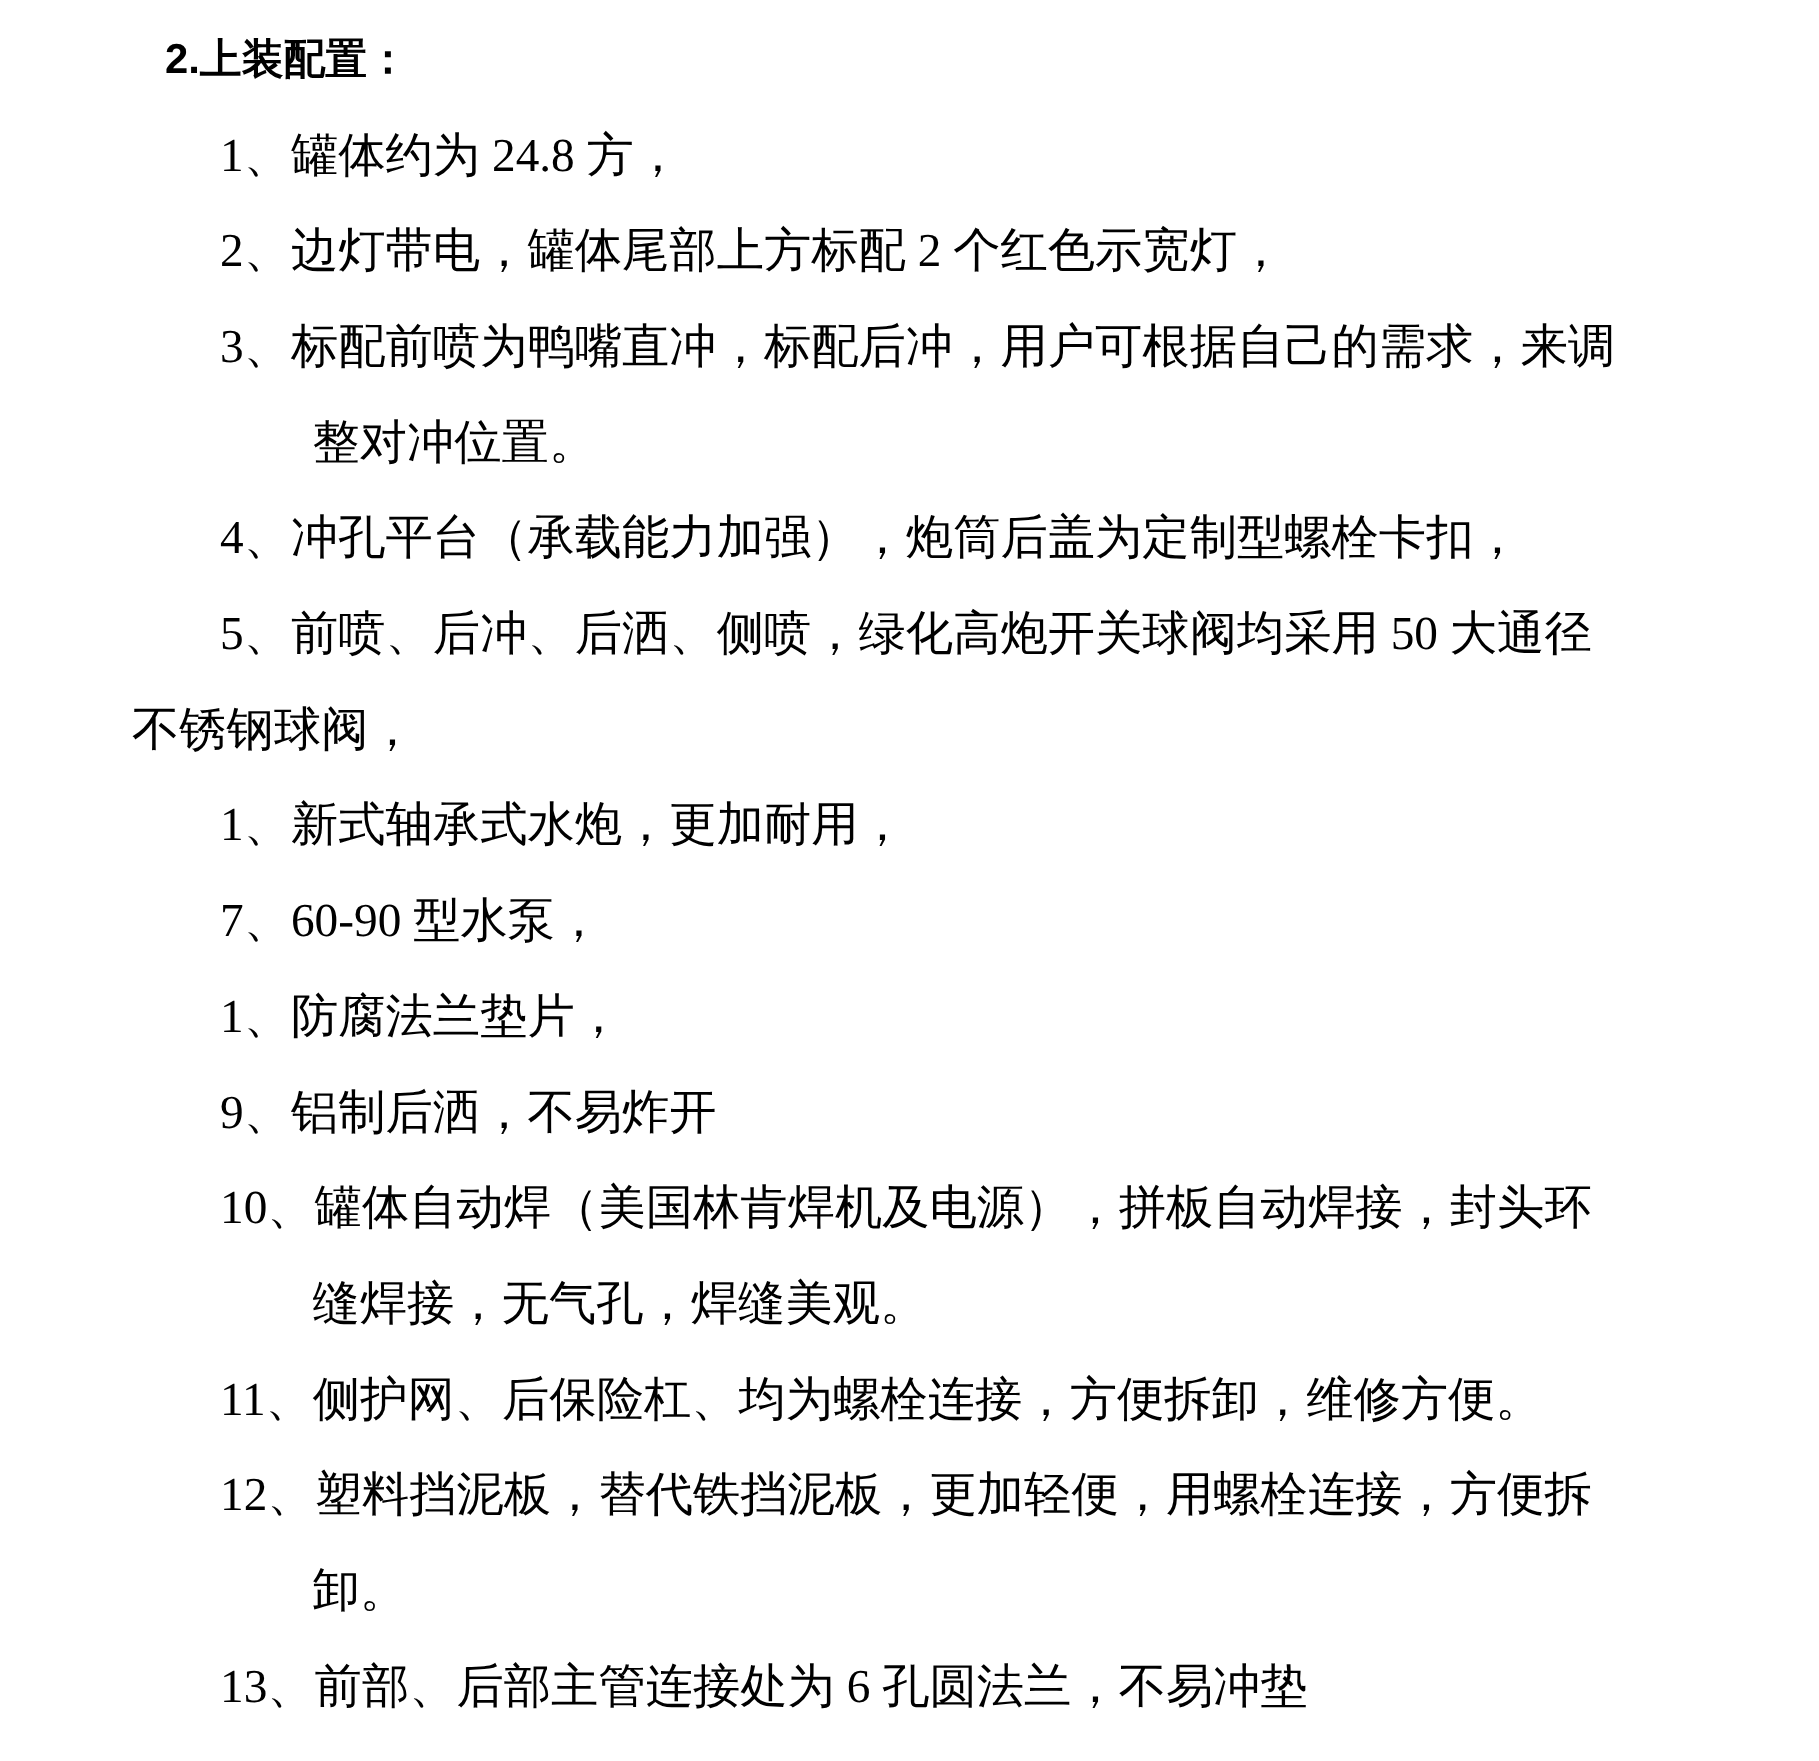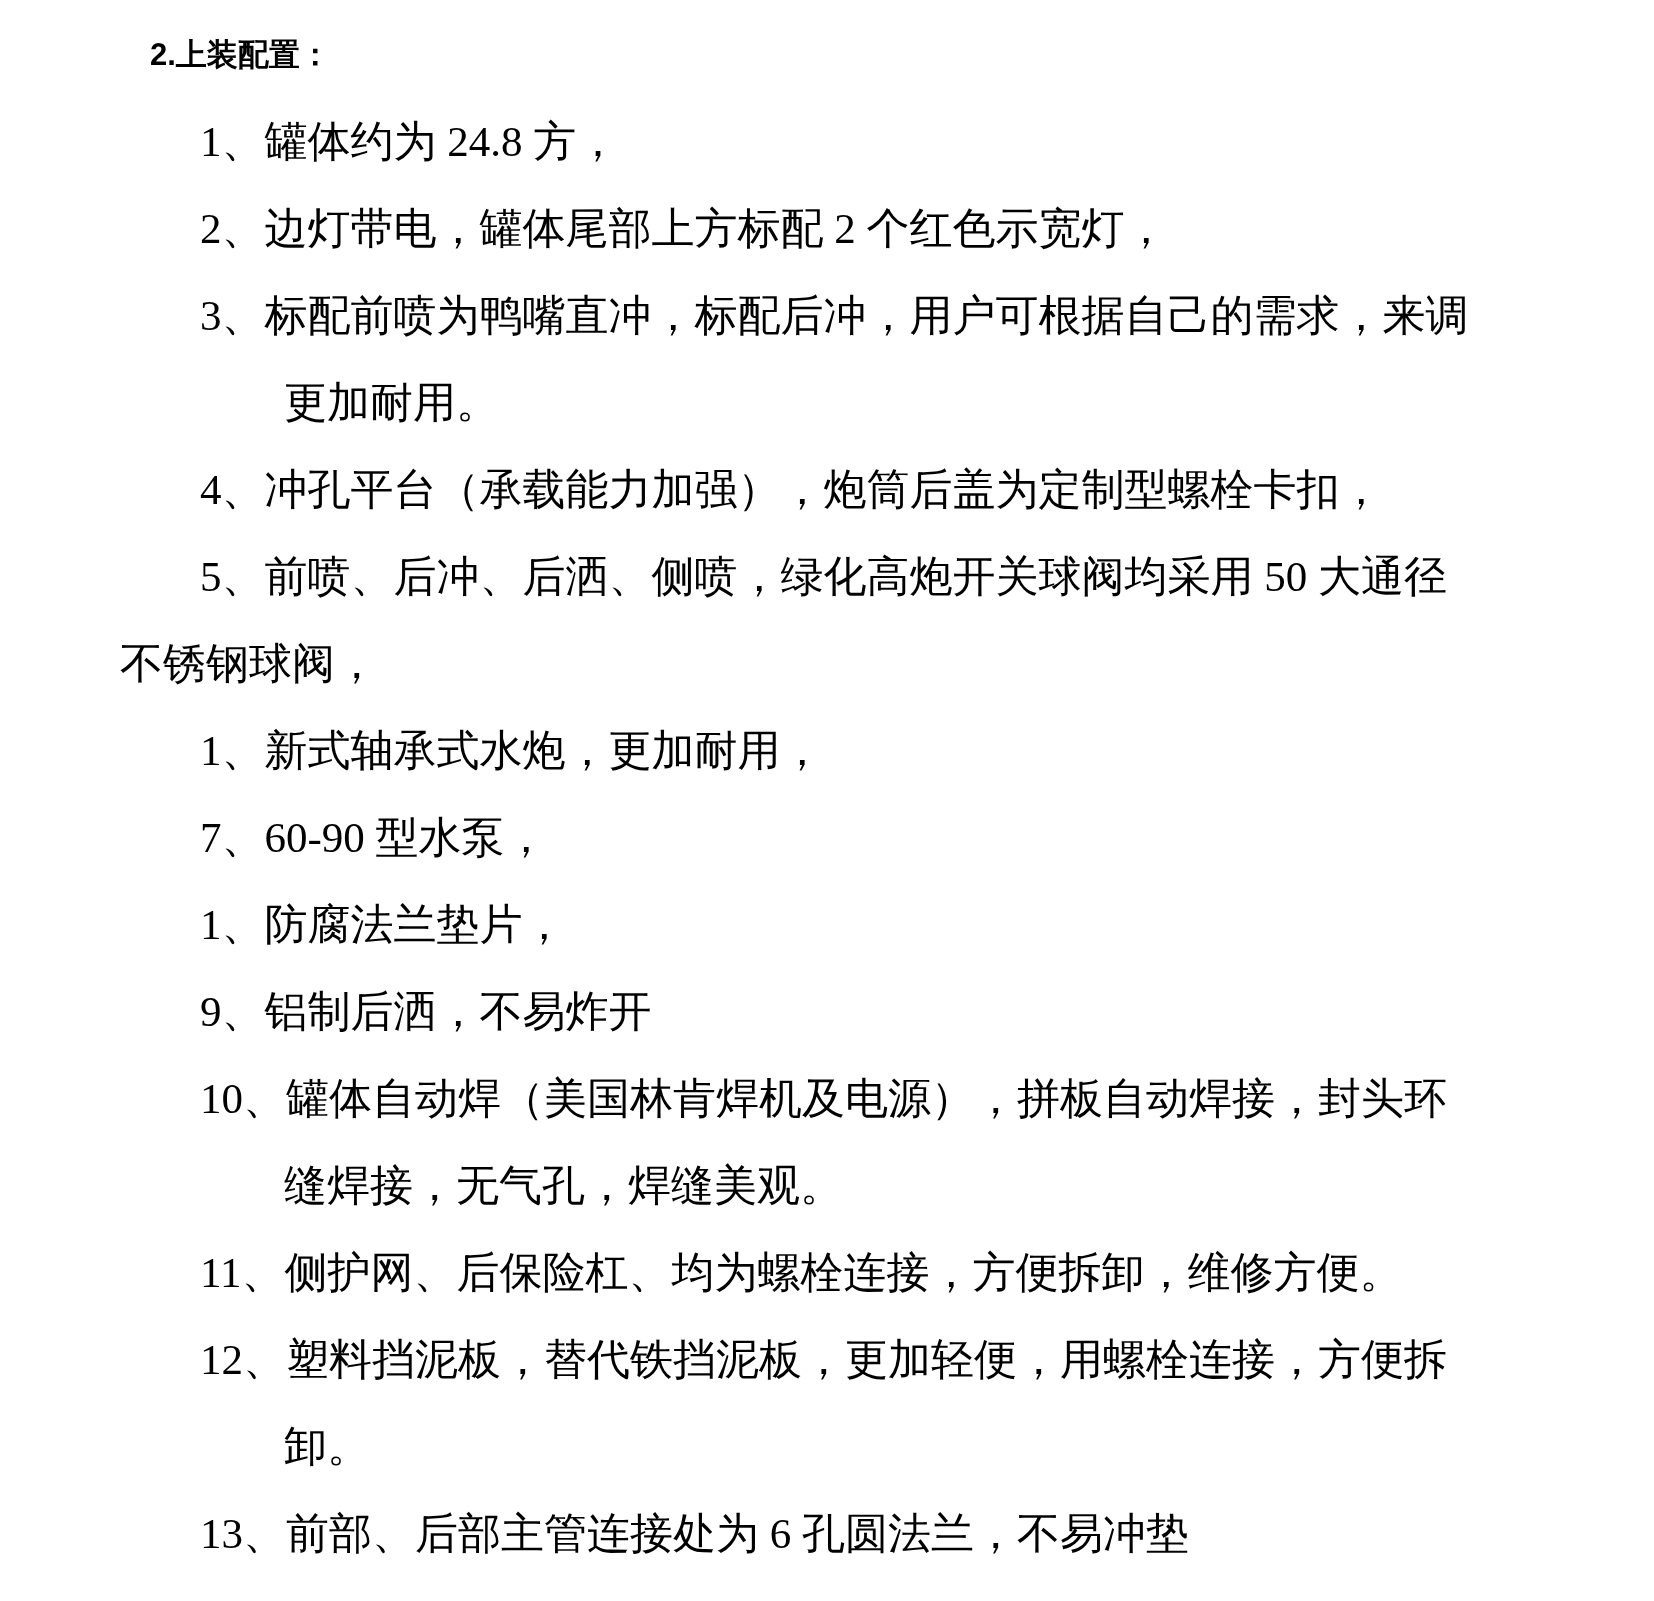--- a/index.html
+++ b/index.html
@@ -23,42 +23,42 @@
   }
   .line {
     line-height: 87px;
     font-size: 43px;
     white-space: pre;
     color: #000000;
   }
   .line.heading {
     font-family: "Liberation Sans", "DejaVu Sans", sans-serif;
     font-weight: 700;
-    font-size: 31px;
+    font-size: 38px;
     padding-left: 150px;
   }
   .line.num {
     padding-left: 200px;
   }
   .line.cont-deep {
     padding-left: 284px;
   }
   .line.cont-shallow {
     padding-left: 120px;
   }
 </style>
 </head>
 <body>
 
 <div class="doc">
   <div class="line heading">2.上装配置：</div>
   <div class="line num">1、罐体约为 24.8 方，</div>
   <div class="line num">2、边灯带电，罐体尾部上方标配 2 个红色示宽灯，</div>
   <div class="line num">3、标配前喷为鸭嘴直冲，标配后冲，用户可根据自己的需求，来调</div>
-  <div class="line cont-deep">更加耐用。</div>
+  <div class="line cont-deep">整对冲位置。</div>
   <div class="line num">4、冲孔平台（承载能力加强），炮筒后盖为定制型螺栓卡扣，</div>
   <div class="line num">5、前喷、后冲、后洒、侧喷，绿化高炮开关球阀均采用 50 大通径</div>
   <div class="line cont-shallow">不锈钢球阀，</div>
   <div class="line num">1、新式轴承式水炮，更加耐用，</div>
   <div class="line num">7、60-90 型水泵，</div>
   <div class="line num">1、防腐法兰垫片，</div>
   <div class="line num">9、铝制后洒，不易炸开</div>
   <div class="line num">10、罐体自动焊（美国林肯焊机及电源），拼板自动焊接，封头环</div>
   <div class="line cont-deep">缝焊接，无气孔，焊缝美观。</div>
   <div class="line num">11、侧护网、后保险杠、均为螺栓连接，方便拆卸，维修方便。</div>

